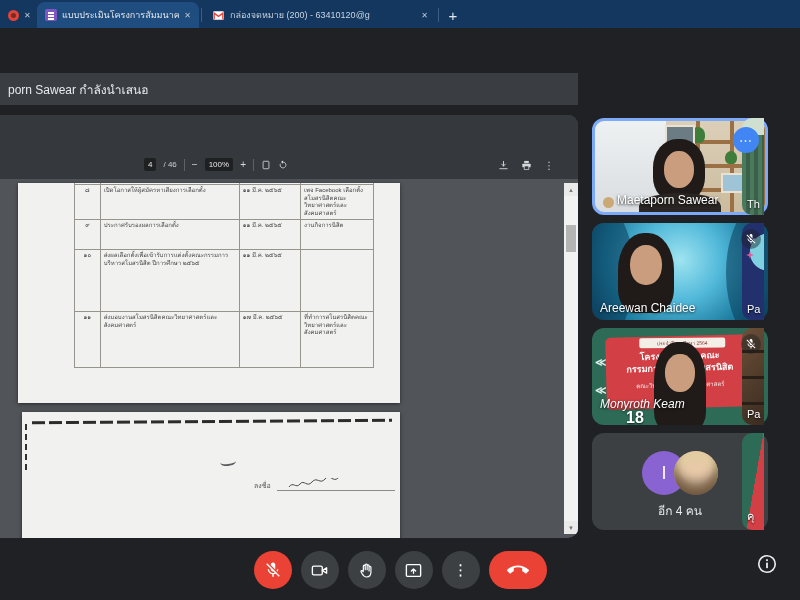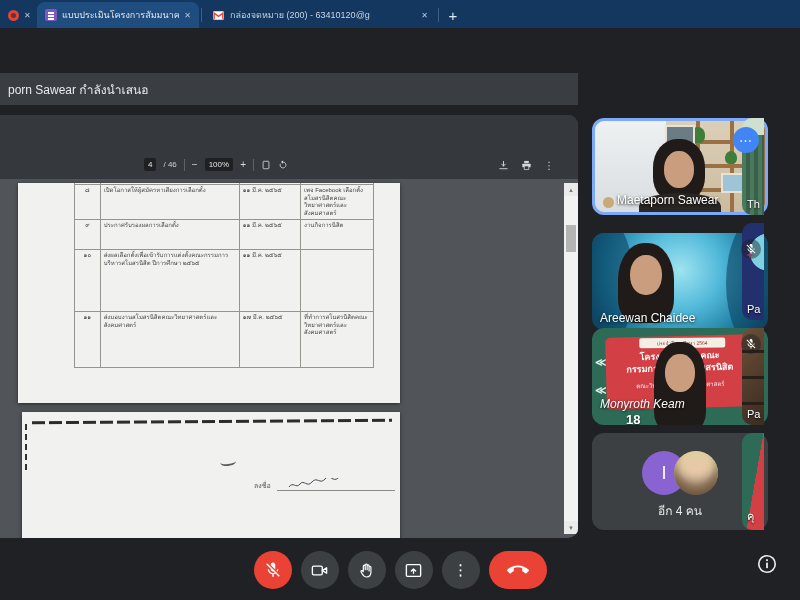--- a/index.html
+++ b/index.html
@@ -73,34 +73,34 @@
   .t1{top:118px;border:3px solid #7caaf8;background:linear-gradient(180deg,#eef1f2,#d9dde0);}
   .t1 .shelf{position:absolute;right:0;top:0;width:58%;height:100%;
     background:repeating-linear-gradient(0deg,rgba(138,98,56,0) 0 20px,#9a7044 20px 24px),
                repeating-linear-gradient(90deg,rgba(138,98,56,0) 0 30px,#9a7044 30px 34px),
                linear-gradient(#dccfb8,#cbbc9f);}
   .t1 .plant{position:absolute;background:#3f7d3a;border-radius:50% 50% 40% 40%;}
   .t1 .frame{position:absolute;background:#6b7c85;border:2px solid #e9e2d2;}
   .pinbadge{position:absolute;left:8px;bottom:4px;width:11px;height:11px;border-radius:50%;background:#c9a36a;opacity:.9;z-index:4;}
   .t1 .name{left:22px;text-align:right;}
 
-  .t2{top:233px;background:radial-gradient(circle at 50% 38%,#9fe4f0 0%,#52b9da 38%,#1f7fa3 72%,#123f5e 100%);text-align:right;}
+  .t2{top:223px;background:radial-gradient(circle at 50% 38%,#9fe4f0 0%,#52b9da 38%,#1f7fa3 72%,#123f5e 100%);text-align:right;}
   .t2 .arcL,.t2 .arcR{position:absolute;top:-20px;width:70px;height:140px;background:rgba(10,60,90,.55);}
   .t2 .arcL{left:-28px;border-radius:0 70% 70% 0;}
   .t2 .arcR{right:-28px;border-radius:70% 0 0 70%;}
 
   .t3{top:328px;background:#2e6b57;}
   .t3 .slide{position:absolute;left:14px;top:8px;width:148px;height:72px;background:#d23f44;border-radius:5px;transform:rotate(-1.5deg);}
   .t3 .slide-banner{position:absolute;left:34px;top:2px;width:86px;background:#f3efe6;color:#8c2f2f;
     font-size:5px;text-align:center;border-radius:2px;padding:1px 0;transform:rotate(1deg);}
   .t3 .slide-l1{position:absolute;left:0;right:0;top:13px;text-align:center;color:#fff;font-weight:bold;font-size:9px;}
   .t3 .slide-l2{position:absolute;left:0;right:0;top:25px;text-align:center;color:#fff;font-weight:bold;font-size:9px;}
   .t3 .slide-l3{position:absolute;left:0;right:0;top:44px;text-align:center;color:#f6e9e9;font-size:6px;}
   .t3 .chev{position:absolute;color:#dff0ea;font-size:11px;font-weight:bold;}
-  .t3 .slidenum{position:absolute;left:34px;bottom:-2px;color:#fff;font-size:13px;font-weight:bold;z-index:4;text-shadow:0 1px 2px rgba(0,0,0,.7);}
+  .t3 .slidenum{position:absolute;left:34px;bottom:-2px;color:#fff;font-size:16px;font-weight:bold;z-index:4;text-shadow:0 1px 2px rgba(0,0,0,.7);}
 
   .t4{top:433px;}
   .t4 .avwrap{position:absolute;left:0;right:0;top:18px;height:44px;display:flex;justify-content:center;}
   .t4 .av{width:44px;height:44px;border-radius:50%;}
   .t4 .av.letter{background:#8a63d2;color:#fff;display:flex;align-items:center;justify-content:center;font-size:18px;margin-right:-12px;z-index:1;}
   .t4 .av.photo{background:radial-gradient(circle at 50% 38%,#e8c9a8 0 42%,#caa57f 62%,#7d5e42 100%);
     box-shadow:inset 0 -14px 10px rgba(40,30,20,.45), inset 0 10px 6px rgba(225,205,160,.8);z-index:2;}
   .t4 .more-label{position:absolute;left:0;right:0;top:68px;text-align:center;color:#e8eaed;font-size:12px;}
 
   .ptile{left:742px;width:22px;height:97px;border-radius:10px 0 0 10px;overflow:hidden;}

